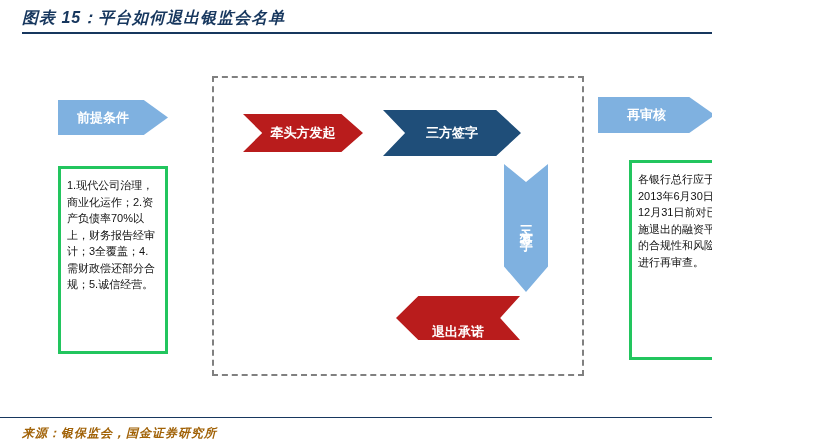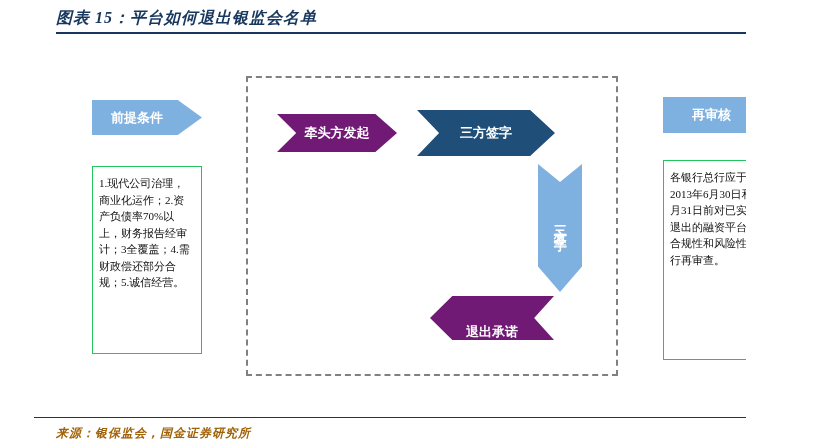--- a/index.html
+++ b/index.html
@@ -2,23 +2,22 @@
 <html><head>
 <meta charset="utf-8">
 <style>
   * { box-sizing: border-box; margin: 0; padding: 0; }
   html, body { background: #ffffff; }
   .page {
     position: relative;
     width: 712px;
     height: 448px;
     background: #ffffff;
-    font-family: Liberation Serif, serif;
+    font-family: Liberation Sans, sans-serif;
     overflow: hidden;
-    margin-left: 34px;
   }
   .title {
     position: absolute;
     left: 22px;
     top: 8px;
     font-size: 16px;
     font-weight: bold;
     font-style: italic;
     color: #17375e;
     letter-spacing: 1px;
@@ -45,21 +44,21 @@
     display: flex;
     align-items: center;
     justify-content: center;
     color: #ffffff;
     font-weight: bold;
     font-size: 13px;
     text-align: center;
     line-height: 1.2;
   }
   .light  { background: #7fb1e0; }
-  .medium { background: #701a75; }
+  .medium { background: #b91c1c; }
   .dark   { background: #1f4e79; }
   .pent-right {
     clip-path: polygon(0 0, 78% 0, 100% 50%, 78% 100%, 0 100%);
     padding-right: 20px;
   }
   .chev-right {
     clip-path: polygon(0 0, 82% 0, 100% 50%, 82% 100%, 0 100%, 16% 50%);
     padding: 0 6px;
   }
   .chev-left {
@@ -69,29 +68,29 @@
   .chev-down {
     clip-path: polygon(0 0, 50% 14%, 100% 0, 100% 80%, 50% 100%, 0 80%);
   }
   .v-text {
     writing-mode: vertical-rl;
     letter-spacing: 4px;
     padding-bottom: 10px;
     font-weight: bold;
   }
   .left-arrow  { left: 58px;  top: 100px; width: 110px; height: 35px; }
-  .right-arrow { left: 629px; top: 97px;  width: 117px; height: 36px; }
+  .right-arrow { left: 598px; top: 97px;  width: 117px; height: 36px; }
   .step1 { left: 243px; top: 114px; width: 120px; height: 38px; }
   .step2 { left: 383px; top: 110px; width: 138px; height: 46px; }
   .step3 { left: 504px; top: 164px; width: 44px;  height: 128px; }
   .step4 { left: 396px; top: 296px; width: 124px; height: 44px; align-items: flex-end; }
   .step5 { left: 249px; top: 298px; width: 118px; height: 42px; }
   .text-box {
     position: absolute;
-    border: 1px solid #22c55e;
+    border: 3px solid #22c55e;
     background: #ffffff;
     padding: 8px 6px;
     font-size: 11px;
     line-height: 1.5;
     color: #111111;
     overflow-wrap: break-word;
   }
   .left-box  { left: 58px;  top: 166px; width: 110px; height: 188px; }
   .right-box { left: 629px; top: 160px; width: 110px; height: 200px; }
   .footer-rule {

